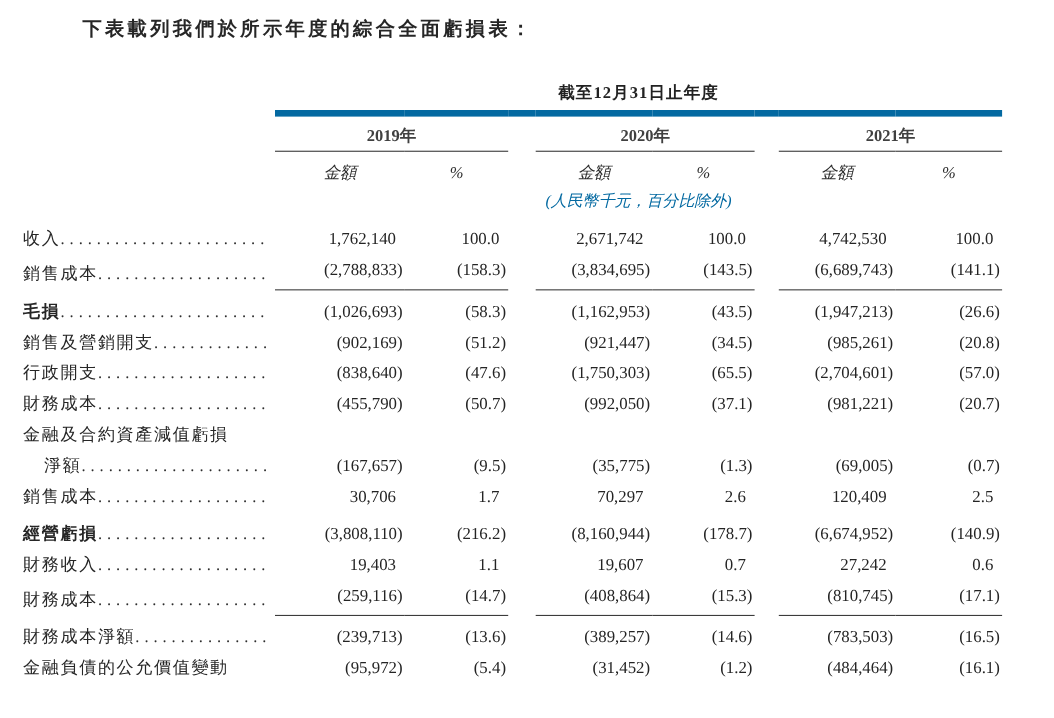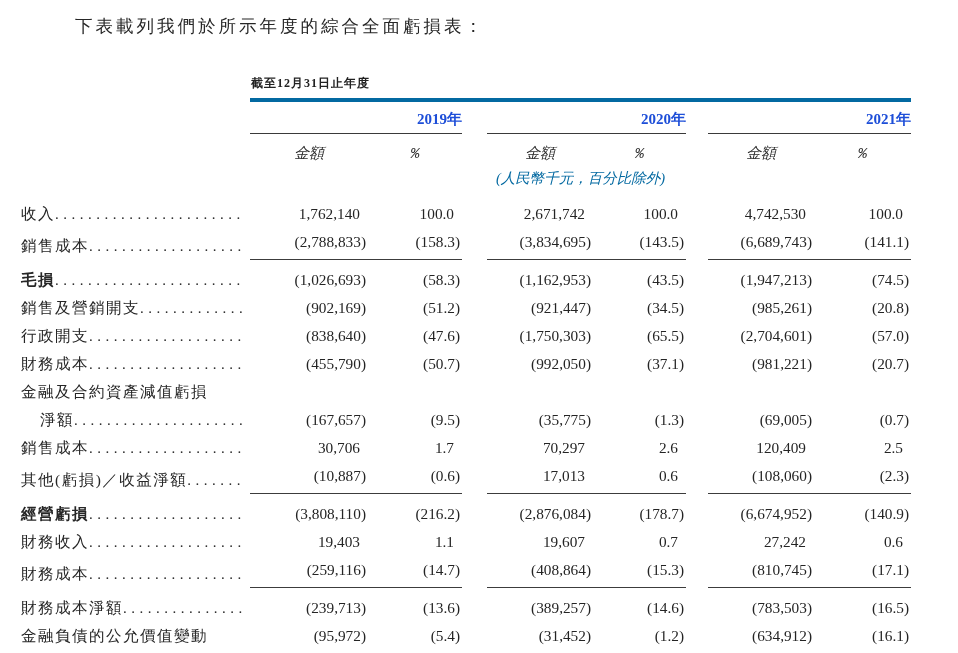--- a/index.html
+++ b/index.html
@@ -4,39 +4,39 @@
 <style>
   html,body{margin:0;padding:0;background:#ffffff;}
   .page{
     width:958px;height:653px;box-sizing:border-box;
     padding:8px 0 0 20px;background:#ffffff;overflow:hidden;
     font-family:"Liberation Serif","DejaVu Serif",serif;
     color:#2b2b2b;
   }
   .intro{
     margin:6px 0 0 55px;
-    font-size:17.5px;letter-spacing:3px;font-weight:400;color:#262626;
+    font-size:17.5px;letter-spacing:3px;font-weight:700;color:#262626;
   }
   table.fin{
     border-collapse:collapse;table-layout:fixed;
     margin-top:36px;width:891px;
   }
   td{vertical-align:bottom;}
   
   td.period{
-    text-align:left;font-weight:bold;font-size:12px;letter-spacing:1px;
-    padding-bottom:6px;border-bottom:4px solid #0369a1;color:#222;
+    text-align:center;font-weight:bold;font-size:15px;letter-spacing:1px;
+    padding-bottom:6px;border-bottom:6px solid #0369a1;color:#222;
   }
   tr.years td.yr{
-    text-align:right;font-weight:bold;font-size:15px;
-    padding:8px 0 4px 0;border-bottom:1.5px solid #3a3a3a;color:#1d4ed8;
+    text-align:center;font-weight:bold;font-size:15px;
+    padding:8px 0 4px 0;border-bottom:1.5px solid #3a3a3a;color:#404040;
   }
   tr.subhead td.ch{
     text-align:center;font-style:italic;font-size:15px;
-    padding:10px 0 2px 0;color:#2b2b2b;font-family:Liberation Mono, monospace;
+    padding:10px 0 2px 0;color:#2b2b2b;
   }
   td.note{
     text-align:center;font-style:italic;font-size:14.5px;
     padding:4px 0 12px 0;color:#0369a1;
   }
   
   tbody td{padding-top:4px;padding-bottom:4px;font-size:15.3px;line-height:20px;}
   td.lab{padding-right:8px;}
   .labwrap{display:flex;align-items:center;}
   .lbl{white-space:nowrap;letter-spacing:1.5px;font-size:15.5px;color:#262626;}
@@ -137,21 +137,21 @@
               <span class="dots"></span>
             </span>
           </td>
           <td class="val">(1,026,693)</td>
           <td class="val">(58.3)</td>
           <td class="sp"></td>
           <td class="val">(1,162,953)</td>
           <td class="val">(43.5)</td>
           <td class="sp"></td>
           <td class="val">(1,947,213)</td>
-          <td class="val">(74.5)</td>
+          <td class="val">(26.6)</td>
         </tr>
         <tr>
           <td class="lab">
             <span class="labwrap">
               <span class="lbl">銷售及營銷開支</span>
               <span class="dots"></span>
             </span>
           </td>
           <td class="val">(902,169)</td>
           <td class="val">(51.2)</td>
@@ -234,47 +234,31 @@
           </td>
           <td class="val pos">30,706</td>
           <td class="val pos">1.7</td>
           <td class="sp"></td>
           <td class="val pos">70,297</td>
           <td class="val pos">2.6</td>
           <td class="sp"></td>
           <td class="val pos">120,409</td>
           <td class="val pos">2.5</td>
         </tr>
-        <tr class="rule-below">
-          <td class="lab">
-            <span class="labwrap">
-              <span class="lbl">其他(虧損)／收益淨額</span>
-              <span class="dots"></span>
-            </span>
-          </td>
-          <td class="val">(10,887)</td>
-          <td class="val">(0.6)</td>
-          <td class="sp"></td>
-          <td class="val pos">17,013</td>
-          <td class="val pos">0.6</td>
-          <td class="sp"></td>
-          <td class="val">(108,060)</td>
-          <td class="val">(2.3)</td>
-        </tr>
         <tr class="bold after-rule">
           <td class="lab">
             <span class="labwrap">
               <span class="lbl">經營虧損</span>
               <span class="dots"></span>
             </span>
           </td>
           <td class="val">(3,808,110)</td>
           <td class="val">(216.2)</td>
           <td class="sp"></td>
-          <td class="val">(2,876,084)</td>
+          <td class="val">(8,160,944)</td>
           <td class="val">(178.7)</td>
           <td class="sp"></td>
           <td class="val">(6,674,952)</td>
           <td class="val">(140.9)</td>
         </tr>
         <tr>
           <td class="lab">
             <span class="labwrap">
               <span class="lbl">財務收入</span>
               <span class="dots"></span>
@@ -326,18 +310,18 @@
             <span class="labwrap">
               <span class="lbl">金融負債的公允價值變動</span>
             </span>
           </td>
           <td class="val">(95,972)</td>
           <td class="val">(5.4)</td>
           <td class="sp"></td>
           <td class="val">(31,452)</td>
           <td class="val">(1.2)</td>
           <td class="sp"></td>
-          <td class="val">(634,912)</td>
+          <td class="val">(484,464)</td>
           <td class="val">(16.1)</td>
         </tr>
       </tbody>
   </table>
 </div>
 
 </body></html>

